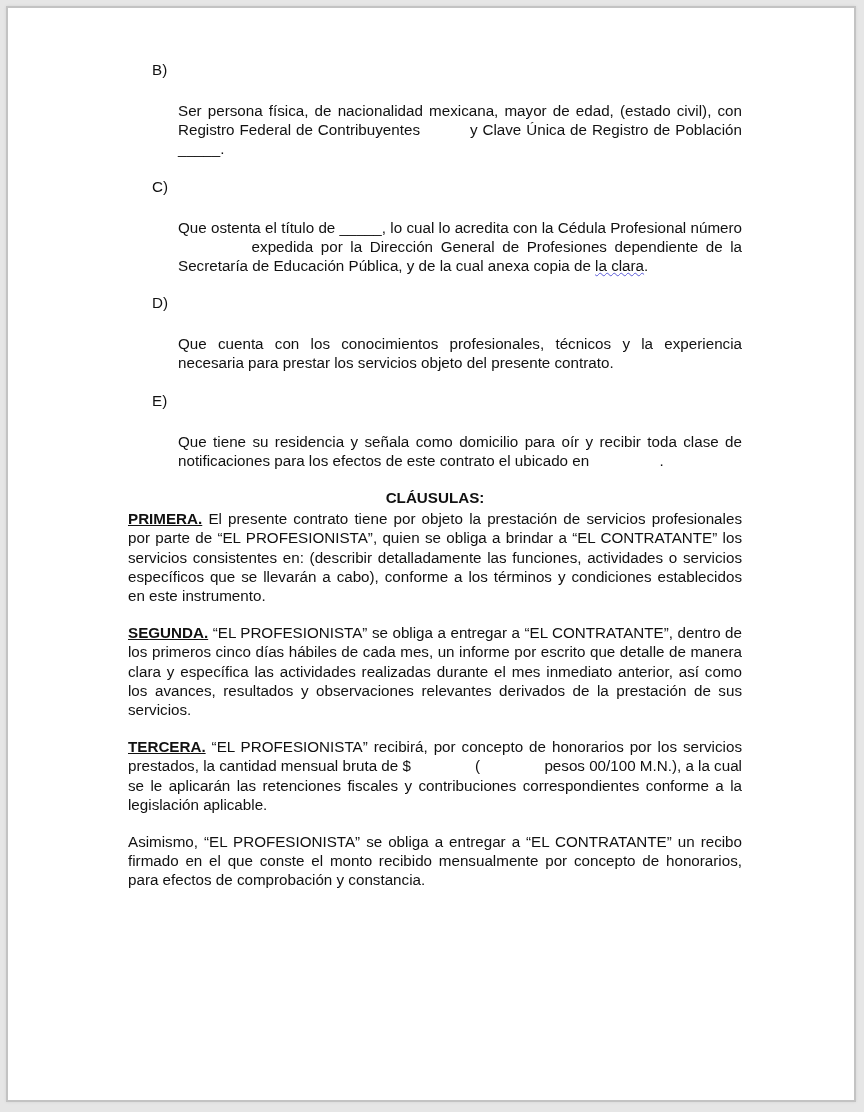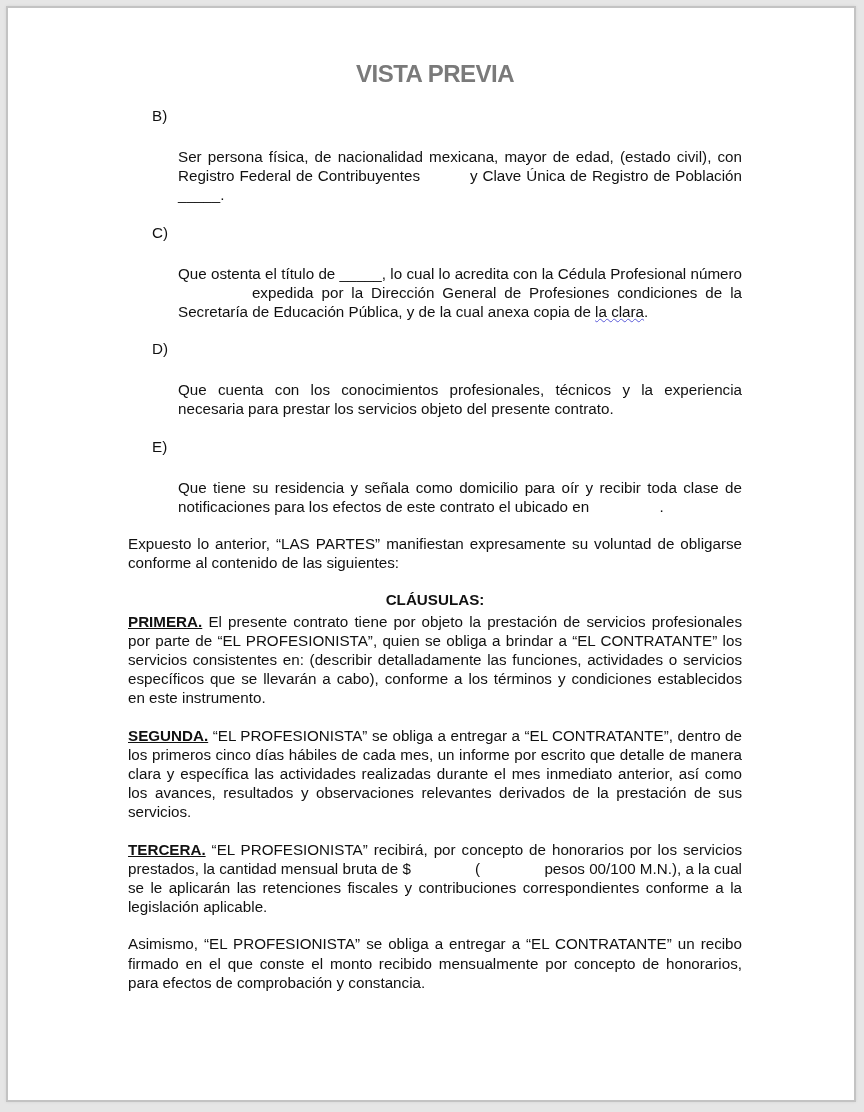--- a/index.html
+++ b/index.html
@@ -54,43 +54,41 @@
   .blank-e { display: inline-block; width: 66px; }
   .blank-money { display: inline-block; width: 60px; }
   .squiggle { text-decoration: underline wavy #5a5ad8; text-decoration-thickness: 1px; }
   b { font-weight: bold; text-decoration: underline; }
 </style>
 </head>
 <body>
 
 <div class="page">
   <div class="content">
-    <div class="title">VISTA PREVIA</div>
 
     <div class="item">
       <span class="letter">B)</span>
       <span class="text"><span>Ser persona física, de nacionalidad mexicana, mayor de edad, (estado civil), con Registro Federal de Contribuyentes</span> <span class="blank-space"></span> <span>y Clave Única de Registro de Población _____.</span></span>
     </div>
 
     <div class="item">
       <span class="letter">C)</span>
-      <span class="text"><span>Que ostenta el título de _____, lo cual lo acredita con la Cédula Profesional número</span> <span class="blank-wide"></span> <span>expedida por la Dirección General de Profesiones condiciones de la Secretaría de Educación Pública, y de la cual anexa copia de</span> <span class="squiggle">la clara</span><span>.</span></span>
+      <span class="text"><span>Que ostenta el título de _____, lo cual lo acredita con la Cédula Profesional número</span> <span class="blank-wide"></span> <span>expedida por la Dirección General de Profesiones dependiente de la Secretaría de Educación Pública, y de la cual anexa copia de</span> <span class="squiggle">la clara</span><span>.</span></span>
     </div>
 
     <div class="item">
       <span class="letter">D)</span>
       <span class="text">Que cuenta con los conocimientos profesionales, técnicos y la experiencia necesaria para prestar los servicios objeto del presente contrato.</span>
     </div>
 
     <div class="item">
       <span class="letter">E)</span>
       <span class="text"><span>Que tiene su residencia y señala como domicilio para oír y recibir toda clase de notificaciones para los efectos de este contrato el ubicado en</span> <span class="blank-e"></span><span>.</span></span>
     </div>
 
-    <div class="para">Expuesto lo anterior, “LAS PARTES” manifiestan expresamente su voluntad de obligarse conforme al contenido de las siguientes:</div>
 
     <div class="heading">CLÁUSULAS:</div>
 
     <div class="para"><b>PRIMERA.</b> <span>El presente contrato tiene por objeto la prestación de servicios profesionales por parte de “EL PROFESIONISTA”, quien se obliga a brindar a “EL CONTRATANTE” los servicios consistentes en: (describir detalladamente las funciones, actividades o servicios específicos que se llevarán a cabo), conforme a los términos y condiciones establecidos en este instrumento.</span></div>
 
     <div class="para"><b>SEGUNDA.</b> <span>“EL PROFESIONISTA” se obliga a entregar a “EL CONTRATANTE”, dentro de los primeros cinco días hábiles de cada mes, un informe por escrito que detalle de manera clara y específica las actividades realizadas durante el mes inmediato anterior, así como los avances, resultados y observaciones relevantes derivados de la prestación de sus servicios.</span></div>
 
     <div class="para"><b>TERCERA.</b> <span>“EL PROFESIONISTA” recibirá, por concepto de honorarios por los servicios prestados, la cantidad mensual bruta de $</span><span class="blank-money"></span> <span>(</span><span class="blank-money"></span> <span>pesos 00/100 M.N.), a la cual se le aplicarán las retenciones fiscales y contribuciones correspondientes conforme a la legislación aplicable.</span></div>
 
 

